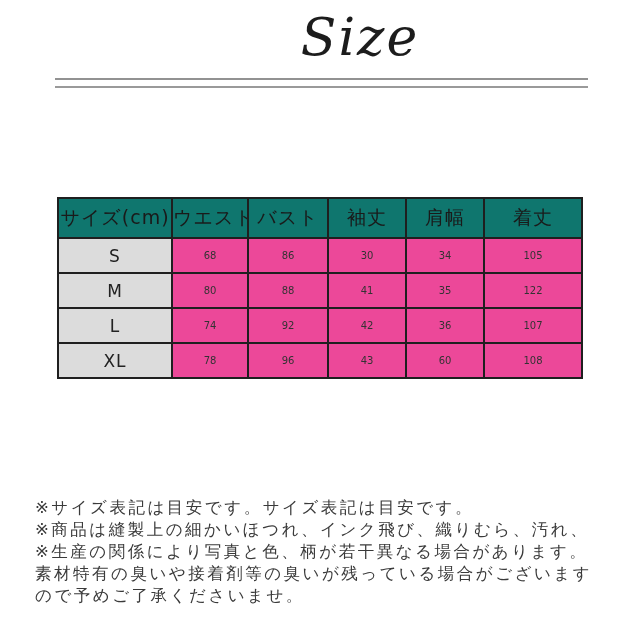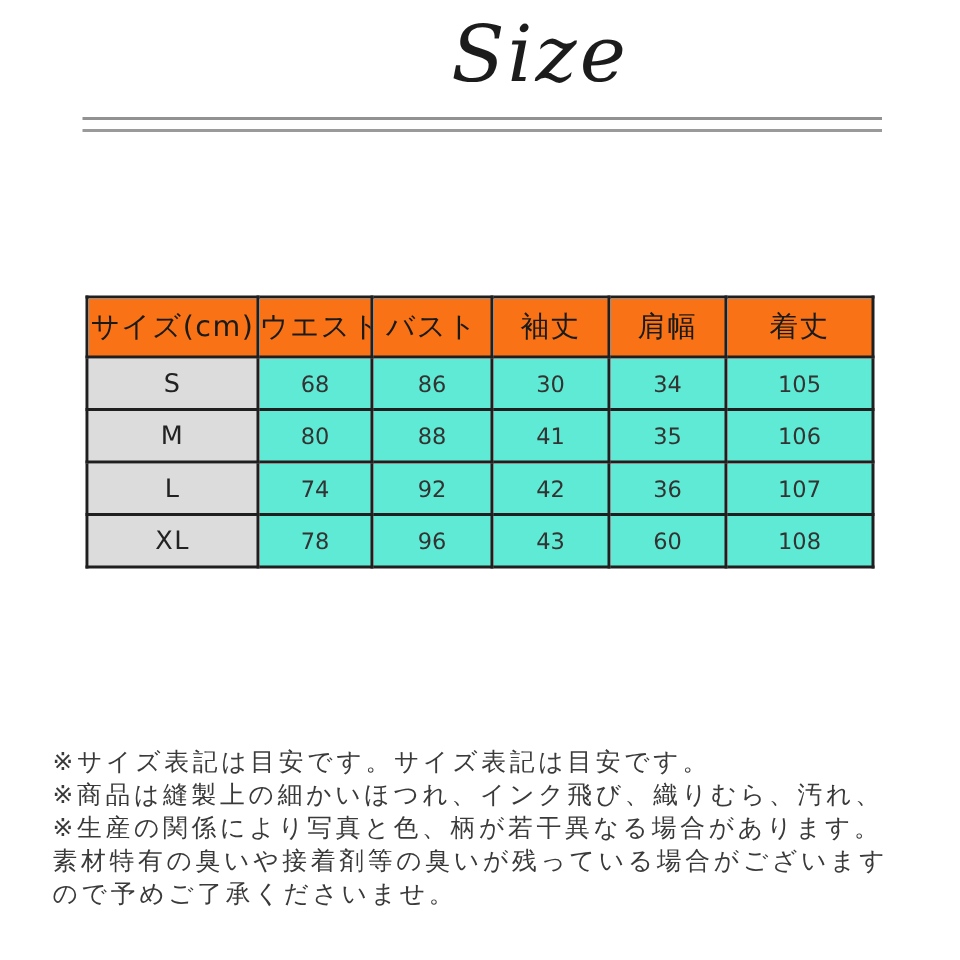--- a/index.html
+++ b/index.html
@@ -58,39 +58,39 @@
   .size-table th,
   .size-table td {
     border: 2px solid #1f1f1f;
     padding: 0;
     text-align: center;
     vertical-align: middle;
     overflow: hidden;
     white-space: nowrap;
   }
   .size-table thead th {
-    background: #f97316;
+    background: #0f766e;
     height: 38px;
     font-size: 19px;
     font-weight: normal;
     letter-spacing: 1px;
     color: #1a1a1a;
   }
   .size-table tbody tr {
     height: 35px;
   }
   .size-table td.size-cell {
     background: #dcdcdc;
     font-size: 17px;
     color: #222;
     letter-spacing: 1px;
   }
   .size-table td.value-cell {
-    background: #5eead4;
-    font-size: 15px;
+    background: #ec4899;
+    font-size: 10px;
     color: #333;
   }
 
   
   .notes {
     position: absolute;
     top: 497px;
     left: 35px;
     width: 585px;
   }
@@ -138,21 +138,21 @@
       <td class="value-cell">30</td>
       <td class="value-cell">34</td>
       <td class="value-cell">105</td>
     </tr>
     <tr>
       <td class="size-cell">M</td>
       <td class="value-cell">80</td>
       <td class="value-cell">88</td>
       <td class="value-cell">41</td>
       <td class="value-cell">35</td>
-      <td class="value-cell">106</td>
+      <td class="value-cell">122</td>
     </tr>
     <tr>
       <td class="size-cell">L</td>
       <td class="value-cell">74</td>
       <td class="value-cell">92</td>
       <td class="value-cell">42</td>
       <td class="value-cell">36</td>
       <td class="value-cell">107</td>
     </tr>
     <tr>

